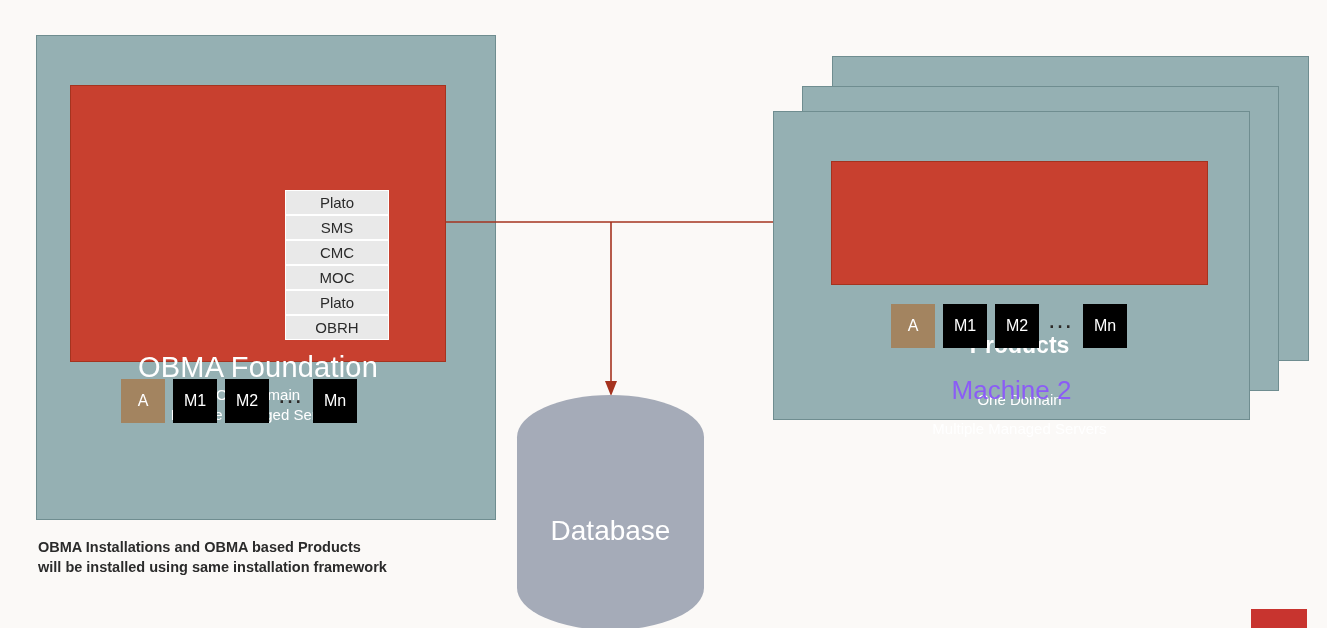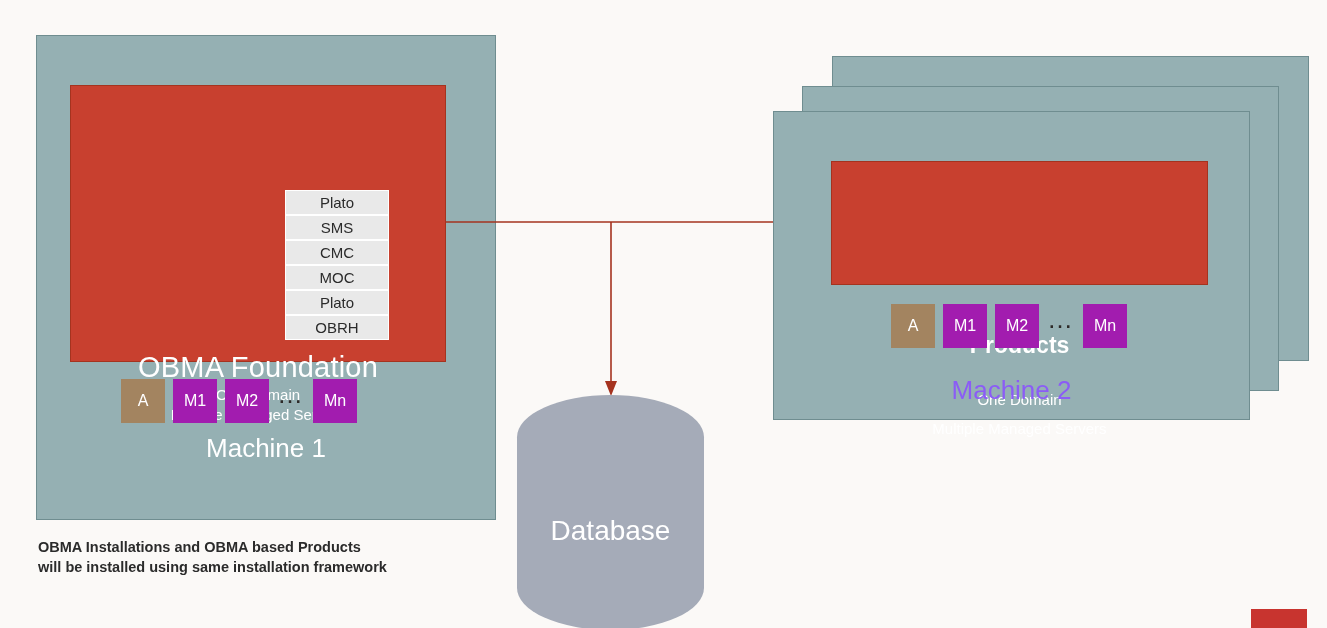--- a/index.html
+++ b/index.html
@@ -88,21 +88,21 @@
   }
 
   
   .server-row {
     position: absolute;
     display: flex;
     align-items: center;
   }
   .server-chip {
     width: 44px; height: 44px;
-    background: #a21caf;
+    background: #000000;
     color: #ffffff;
     font-size: 16px;
     display: flex;
     align-items: center;
     justify-content: center;
   }
   .server-chip.admin {
     background: #a38460;
   }
   .chip-gap { width: 8px; }
@@ -227,21 +227,20 @@
 
   <div class="server-row" id="machine1-servers">
     <div class="server-chip admin">A</div>
     <div class="chip-gap"></div>
     <div class="server-chip">M1</div>
     <div class="chip-gap"></div>
     <div class="server-chip">M2</div>
     <div class="ellipsis">…</div>
     <div class="server-chip">Mn</div>
   </div>
-  <div id="machine1-label">Machine 1</div>
 
   <div class="machine-panel" id="machine2-panel"></div>
 
   <div class="red-box" id="products-box">
     <div class="box-title" id="products-title">Products</div>
     <div class="box-title" id="products-sub1">One Domain</div>
     <div class="box-title" id="products-sub2">Multiple Managed Servers</div>
   </div>
 
   <div class="server-row" id="machine2-servers">

